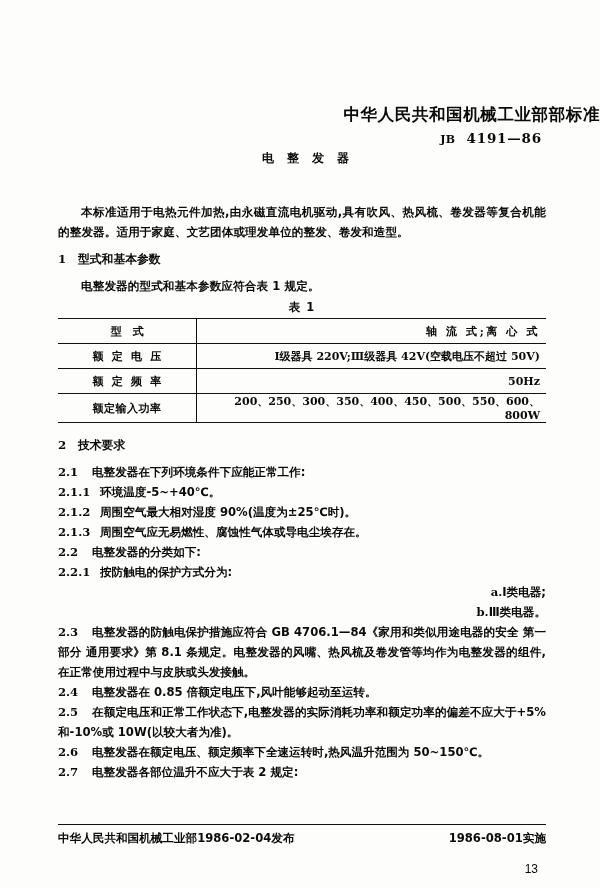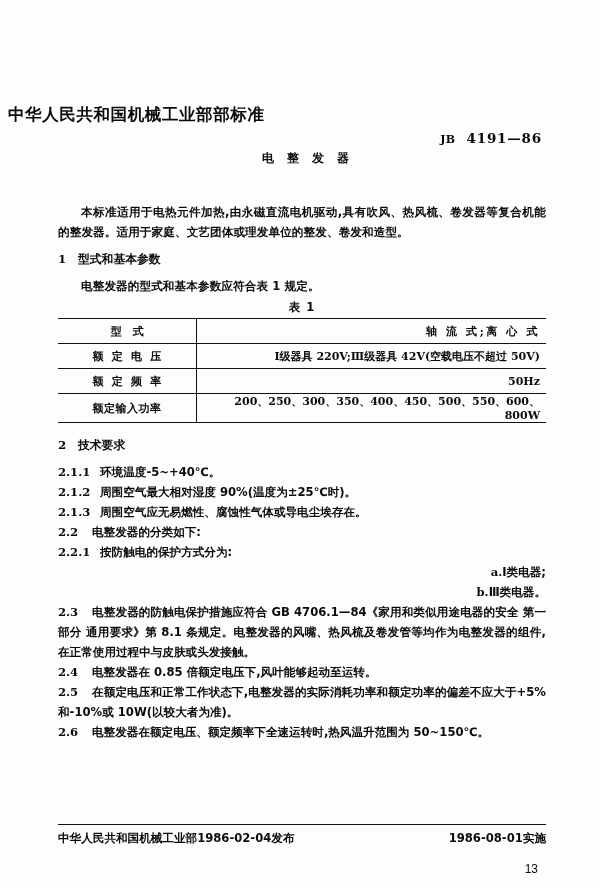--- a/index.html
+++ b/index.html
@@ -21,21 +21,21 @@
     inset: 0;
     background: #fdfdfb;
   }
 
   
   .org-title {
     position: absolute;
     left: 0;
     right: 0;
     top: 104px;
-    text-align: left;
+    text-align: right;
     font-size: 16.5px;
     font-weight: bold;
     letter-spacing: 0.6px;
     padding-left: 8px;
   }
 
   .std-no {
     position: absolute;
     right: 58px;
     top: 130px;
@@ -245,20 +245,23 @@
 
     <div class="gap-md"></div>
 
     <div class="sec-h">
       <span class="num num-lat">2</span><span>技术要求</span>
     </div>
 
     <div class="gap-sm"></div>
 
     <p class="clause">
+      <span class="num num-lat">2.1</span><span>电整发器在下列环境条件下应能正常工作:</span>
+    </p>
+    <p class="clause">
       <span class="num wide num-lat">2.1.1</span><span>环境温度-5~+40℃。</span>
     </p>
     <p class="clause">
       <span class="num wide num-lat">2.1.2</span><span>周围空气最大相对湿度 90%(温度为±25℃时)。</span>
     </p>
     <p class="clause">
       <span class="num wide num-lat">2.1.3</span><span>周围空气应无易燃性、腐蚀性气体或导电尘埃存在。</span>
     </p>
     <p class="clause">
       <span class="num num-lat">2.2</span><span>电整发器的分类如下:</span>
@@ -278,20 +281,23 @@
       <span class="num num-lat">2.3</span><span>电整发器的防触电保护措施应符合 GB 4706.1—84《家用和类似用途电器的安全  第一部分  通用要求》第 8.1 条规定。电整发器的风嘴、热风梳及卷发管等均作为电整发器的组件,在正常使用过程中与皮肤或头发接触。</span>
     </p>
     <p class="clause">
       <span class="num num-lat">2.4</span><span>电整发器在 0.85 倍额定电压下,风叶能够起动至运转。</span>
     </p>
     <p class="clause">
       <span class="num num-lat">2.5</span><span>在额定电压和正常工作状态下,电整发器的实际消耗功率和额定功率的偏差不应大于+5%和-10%或 10W(以较大者为准)。</span>
     </p>
     <p class="clause">
       <span class="num num-lat">2.6</span><span>电整发器在额定电压、额定频率下全速运转时,热风温升范围为 50~150℃。</span>
+    </p>
+    <p class="clause">
+      <span class="num num-lat">2.7</span><span>电整发器各部位温升不应大于表 2 规定:</span>
     </p>
 
   </div>
 
   <div class="footer-rule"></div>
 
   <div class="footer-row">
     <span>中华人民共和国机械工业部1986-02-04发布</span>
     <span>1986-08-01实施</span>
   </div>

